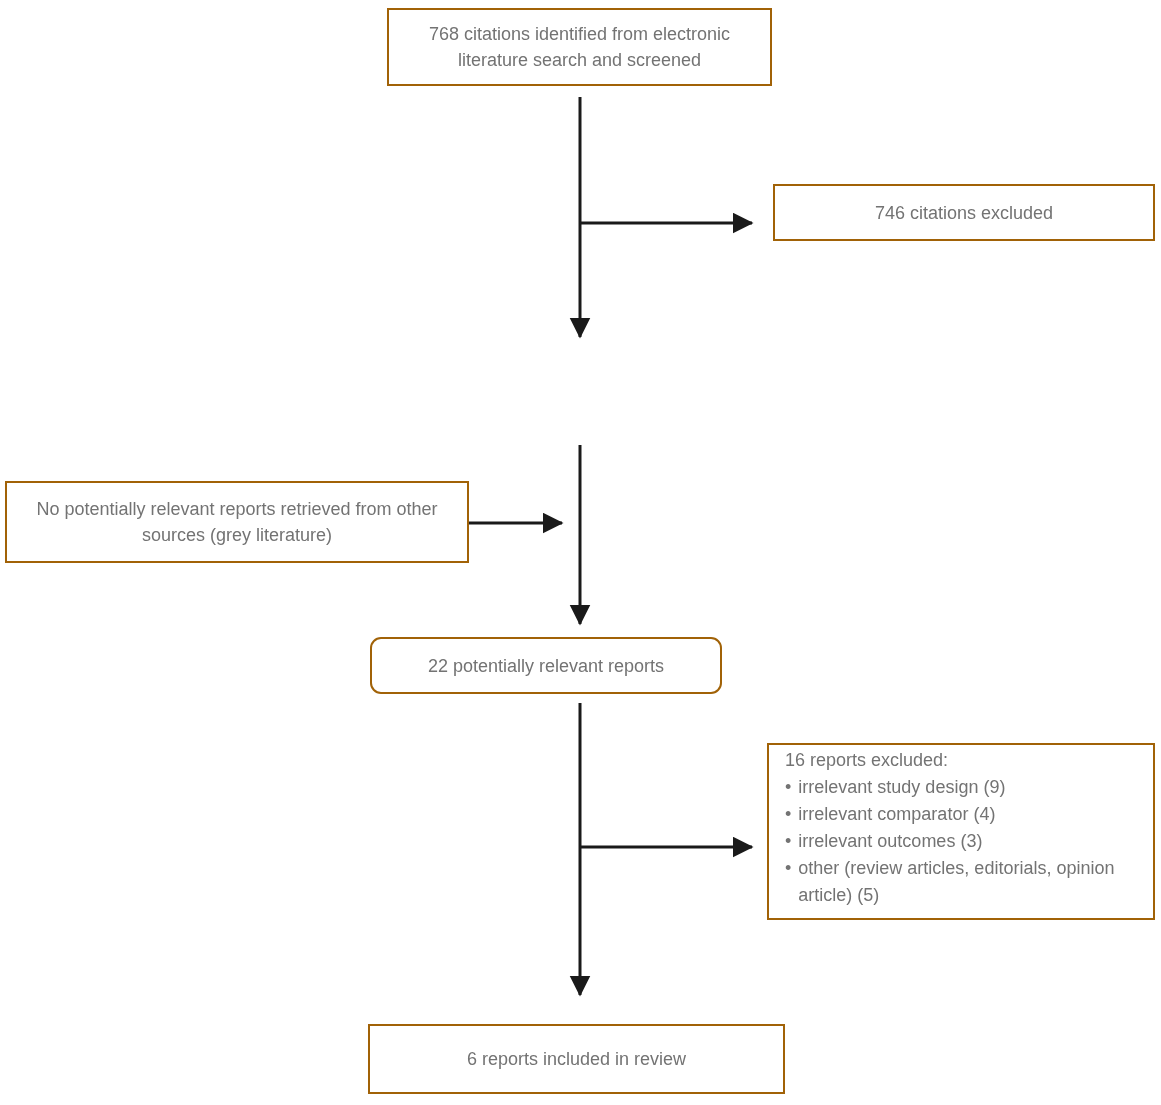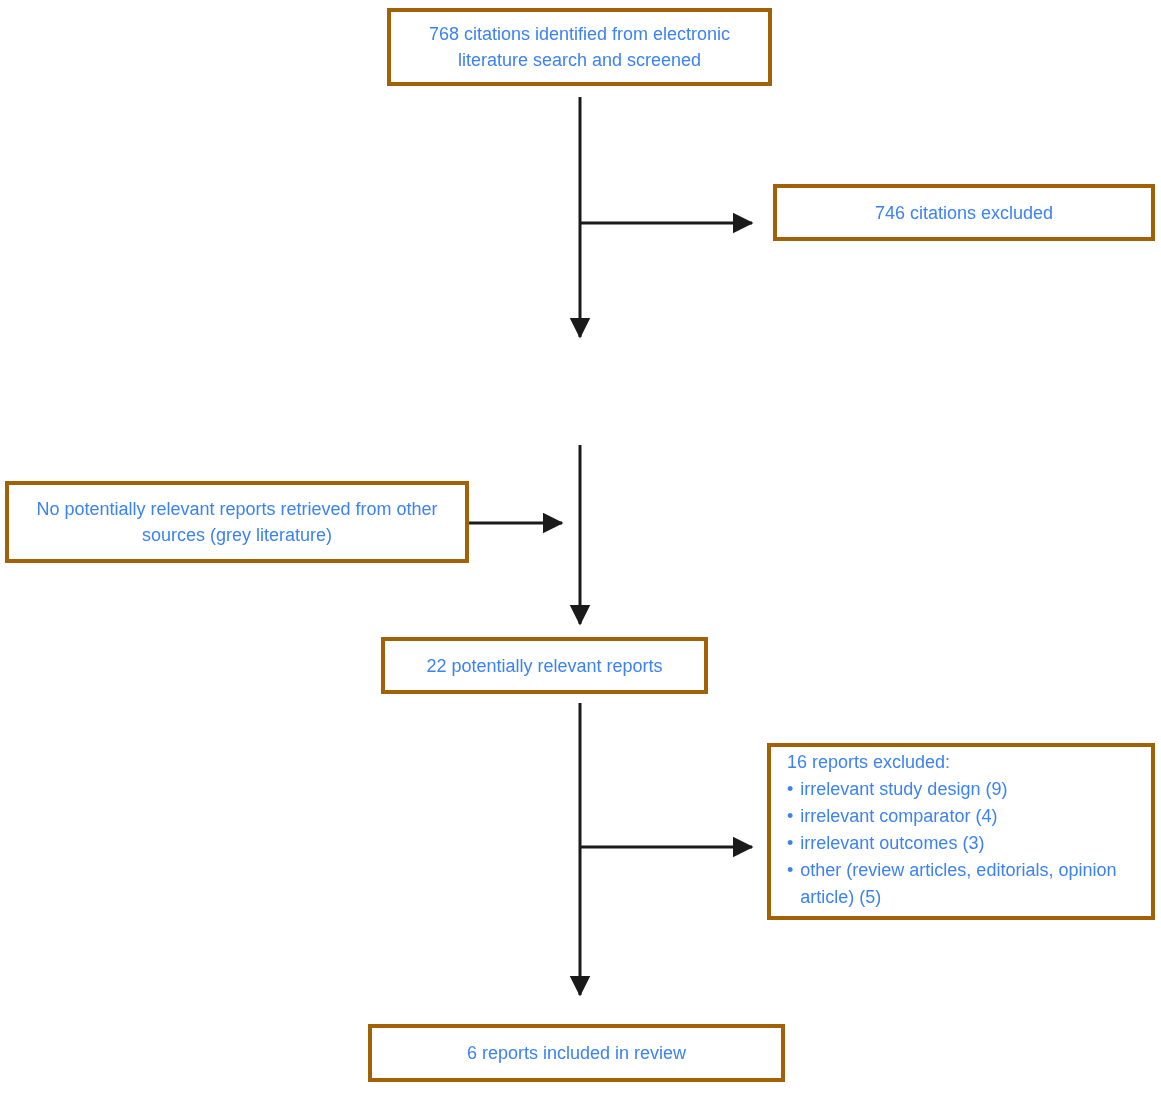--- a/index.html
+++ b/index.html
@@ -20,40 +20,40 @@
     left: 0;
     top: 0;
     width: 1161px;
     height: 1105px;
     pointer-events: none;
   }
   .node {
     position: absolute;
     box-sizing: border-box;
     background: #ffffff;
-    border: 4px solid #a16207;
+    border: 2px solid #a16207;
     font-size: 18px;
     line-height: 26px;
-    color: #3b82f6;
+    color: #737373;
   }
   .node.centered {
     display: flex;
     align-items: center;
     justify-content: center;
     text-align: center;
     padding: 4px 8px;
   }
   
   .n-identified   { left: 387px; top: 8px;    width: 385px; height: 78px; }
   .n-excl-cit     { left: 773px; top: 184px;  width: 382px; height: 57px; }
   .n-retrieved    { left: 387px; top: 352px;  width: 385px; height: 84px; }
   .n-grey         { left: 5px;   top: 481px;  width: 464px; height: 82px; }
-  .n-reports      { left: 381px; top: 637px;  width: 327px; height: 57px; }
+  .n-reports      { left: 370px; top: 637px;  width: 352px; height: 57px; border-radius: 11px; }
   .n-excl-rep     { left: 767px; top: 743px;  width: 388px; height: 177px; padding: 2px 16px; text-align: left; line-height: 27px; }
-  .n-included     { left: 368px; top: 1024px; width: 417px; height: 58px; }
+  .n-included     { left: 368px; top: 1024px; width: 417px; height: 70px; }
 
   .excl-list {
     list-style: none;
     margin: 0;
     padding: 0;
   }
   .excl-list li {
     display: flex;
     gap: 7px;
   }

